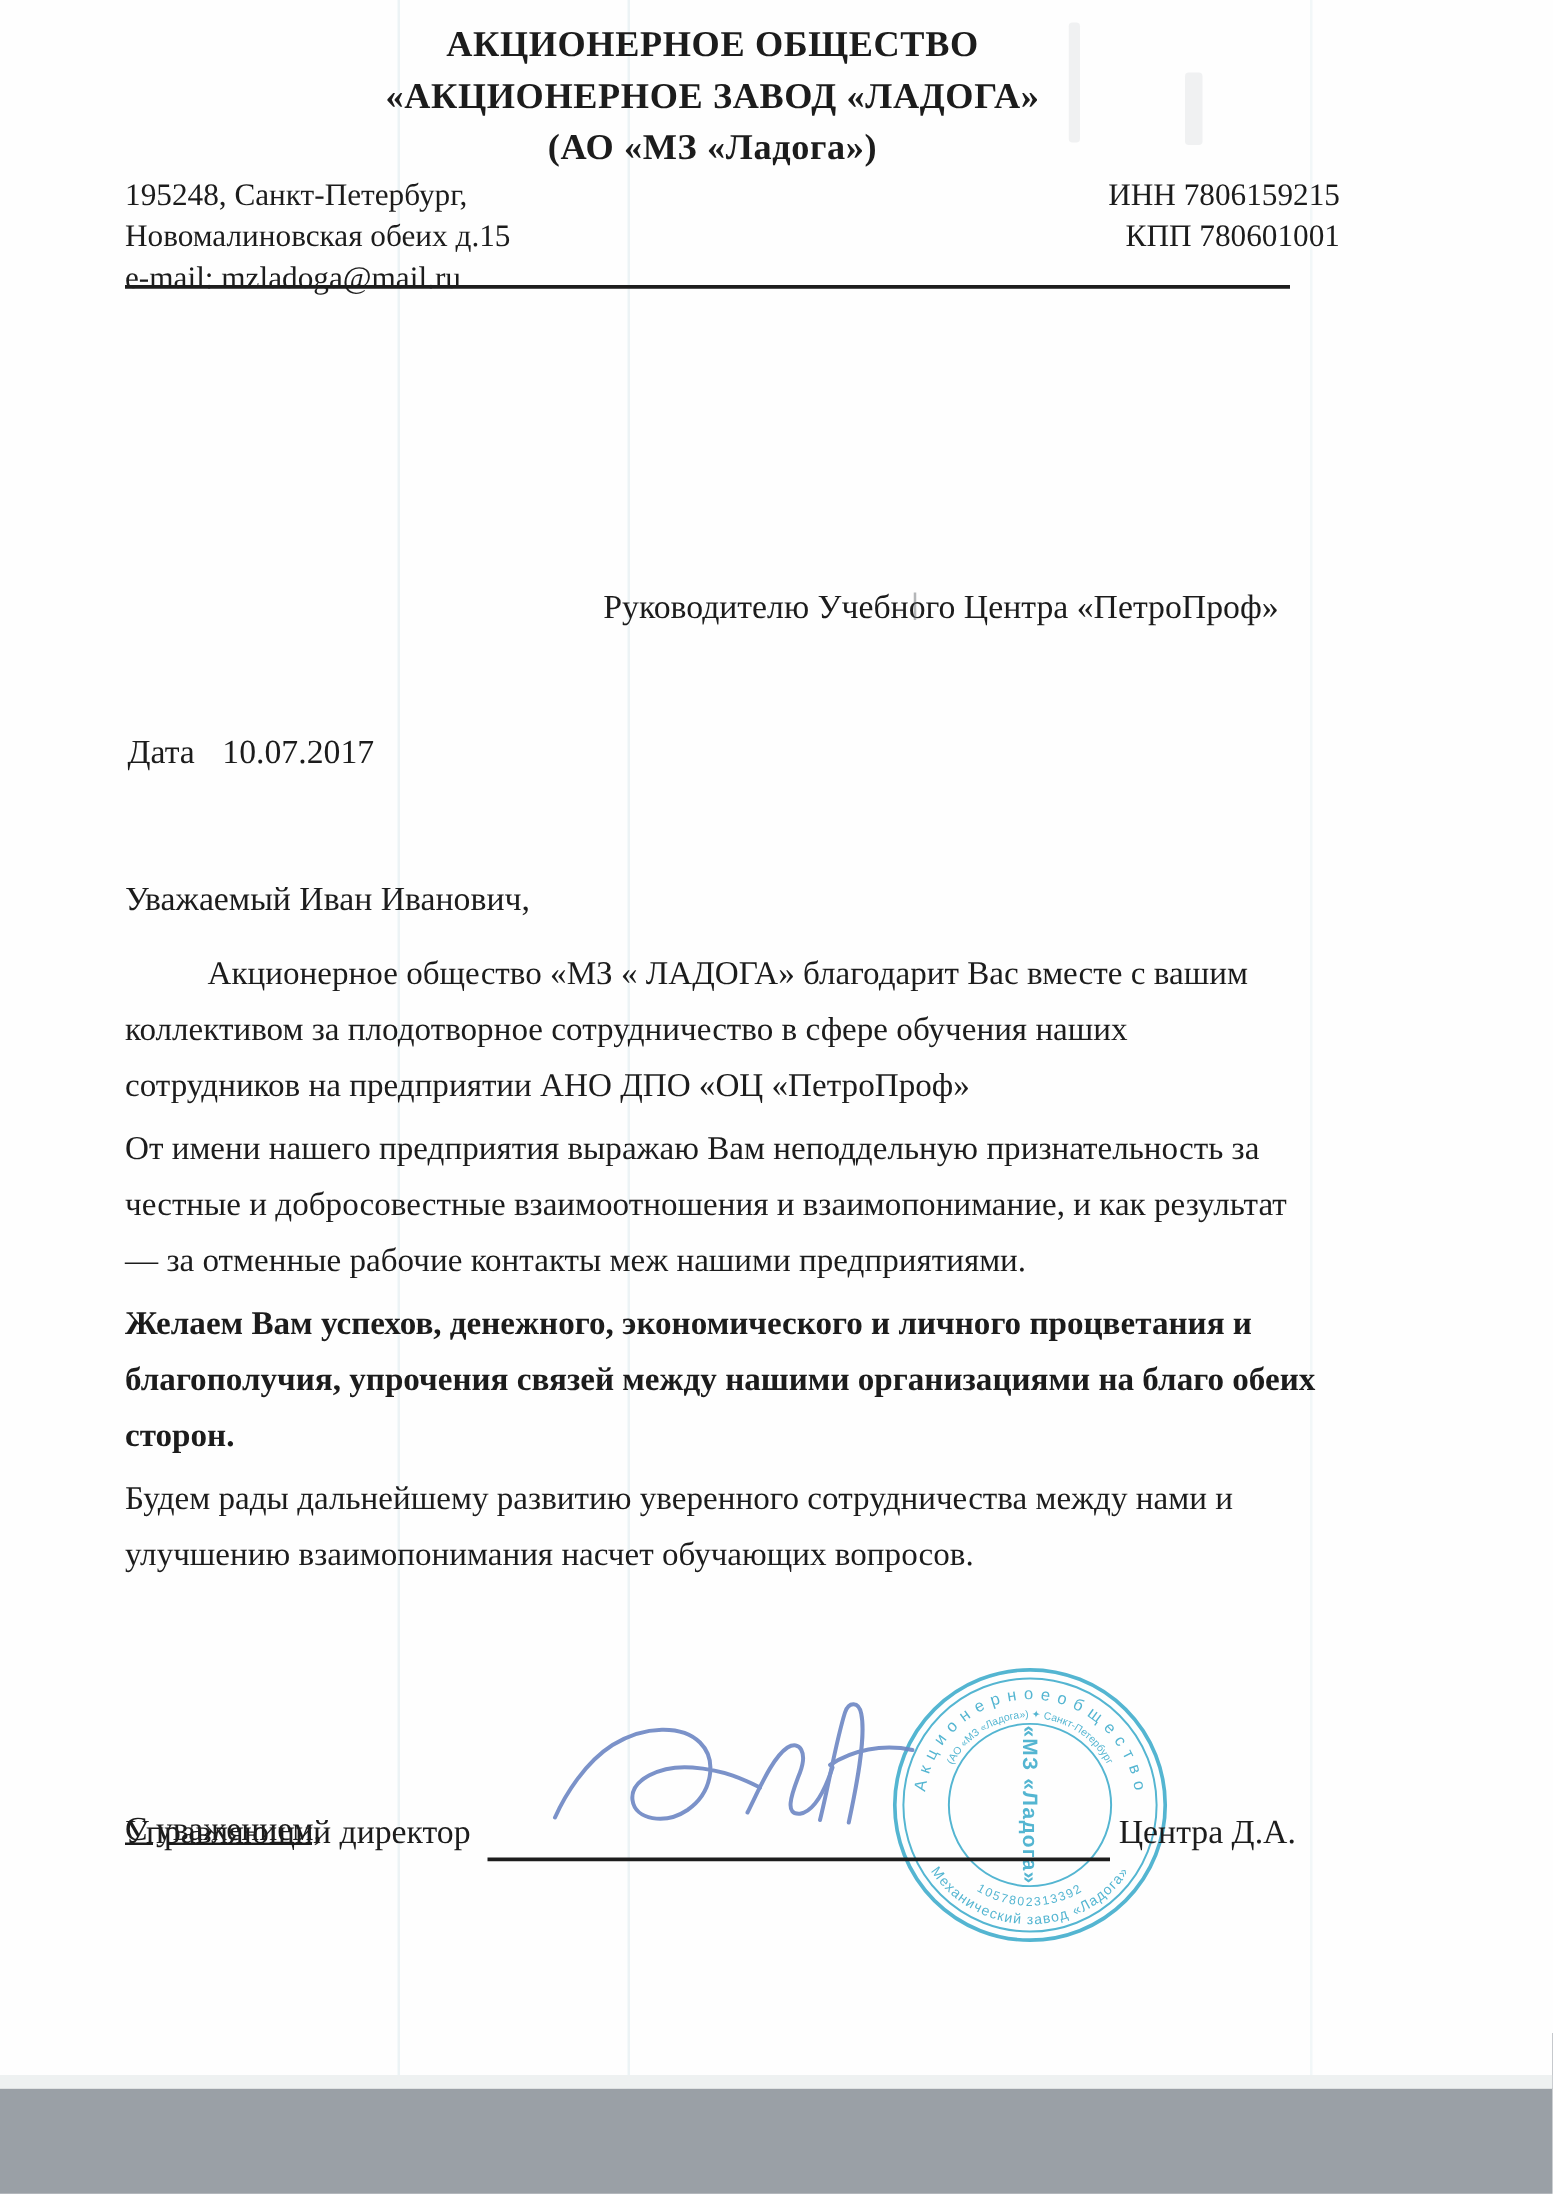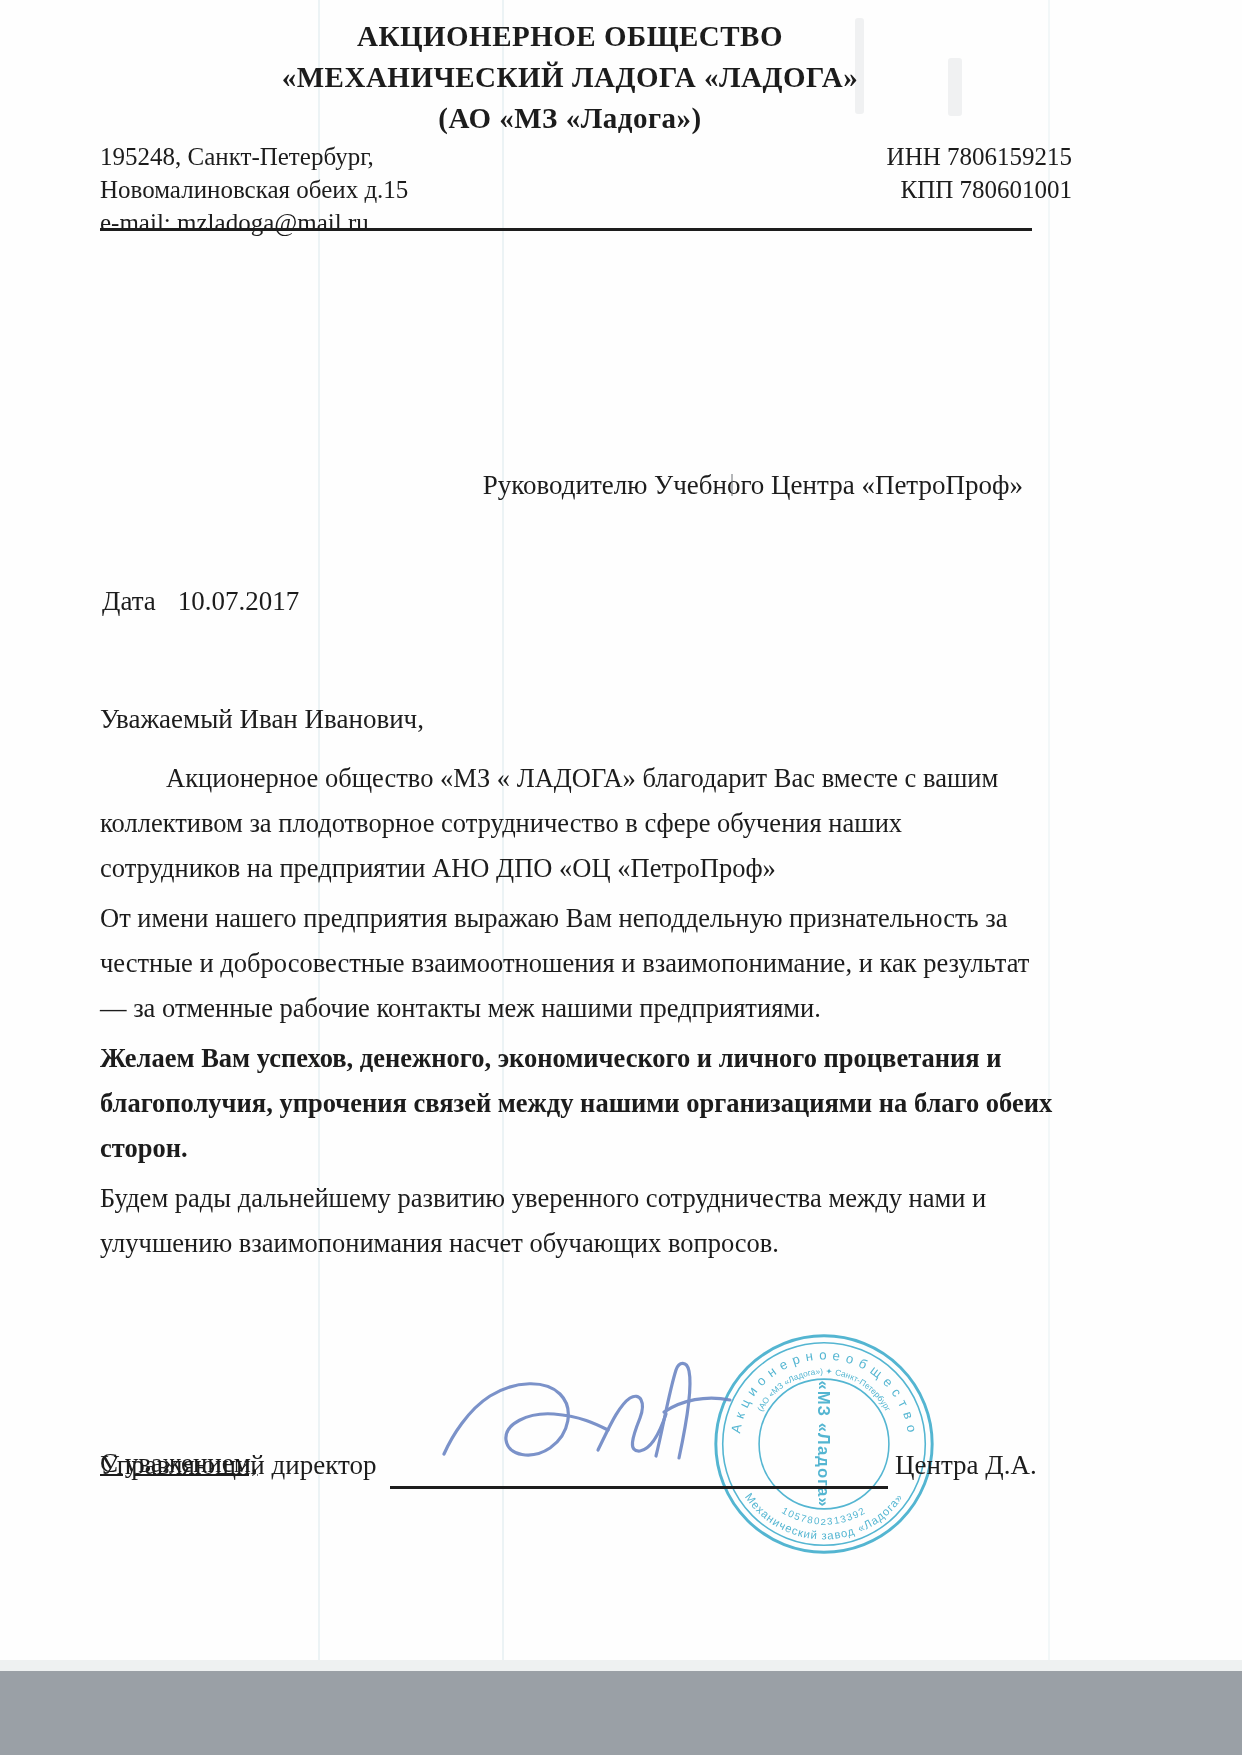--- a/index.html
+++ b/index.html
@@ -51,21 +51,21 @@
 <div class="page">
 
   <div class="scan-line" style="left:318px"></div>
   <div class="scan-line" style="left:502px"></div>
   <div class="scan-line" style="left:1048px;background:rgba(190,216,222,.18)"></div>
   <div class="smudge" style="left:855px;top:18px;width:9px;height:96px"></div>
   <div class="smudge" style="left:948px;top:58px;width:14px;height:58px"></div>
 
   <div class="title-block">
     <div class="title-line">АКЦИОНЕРНОЕ ОБЩЕСТВО</div>
-    <div class="title-line">«МЕХАНИЧЕСКИЙ ЛАДОГА «ЛАДОГА»</div>
+    <div class="title-line">«АКЦИОНЕРНОЕ ЗАВОД «ЛАДОГА»</div>
     <div class="title-line">(АО «МЗ «Ладога»)</div>
   </div>
 
   <div class="contact-left">
     <div>195248, Санкт-Петербург,</div>
     <div>Новомалиновская обеих д.15</div>
     <div>e-mail: mzladoga@mail.ru</div>
   </div>
 
   <div class="contact-right">

